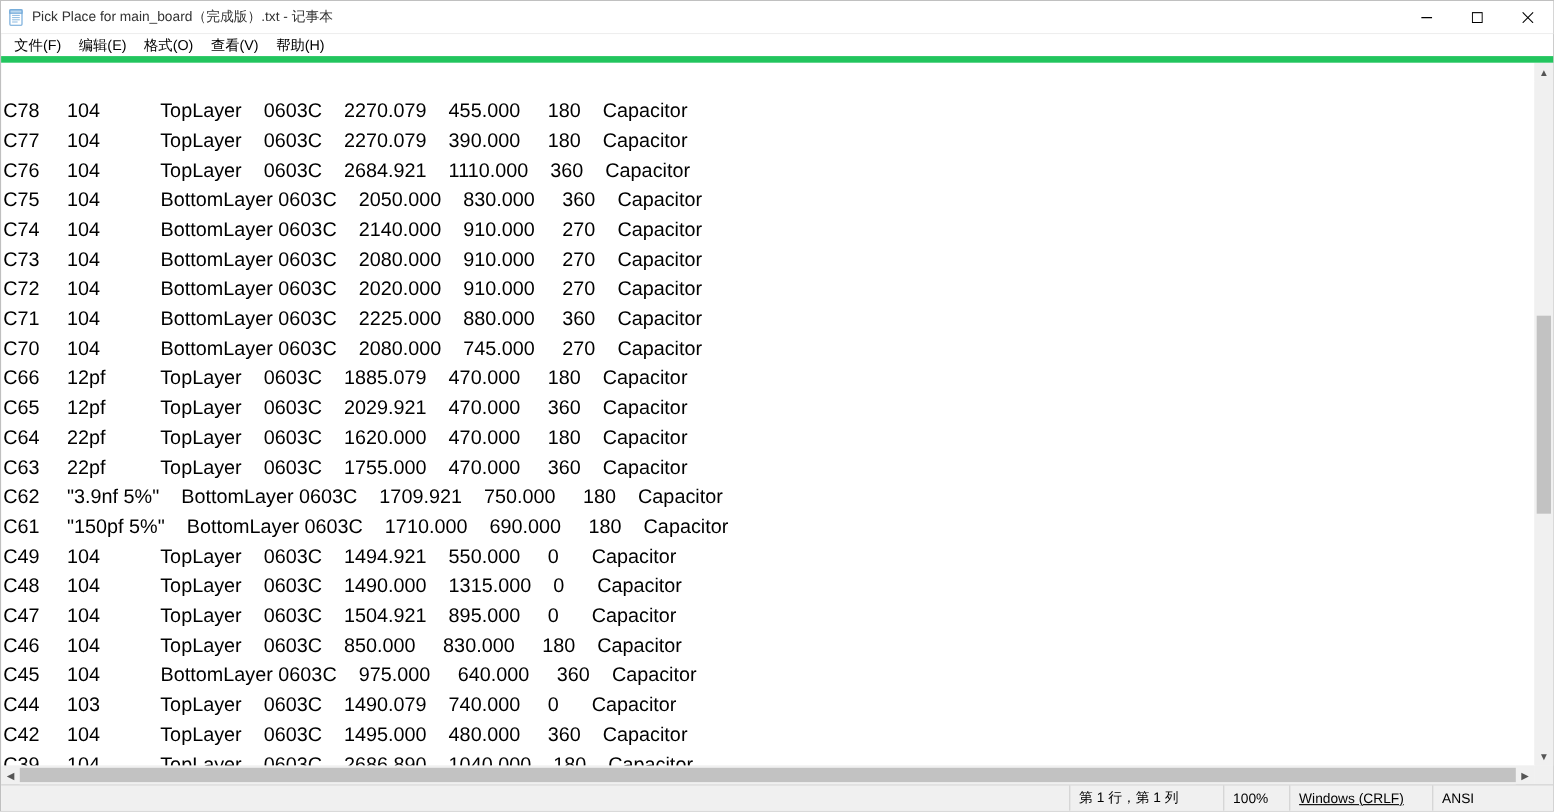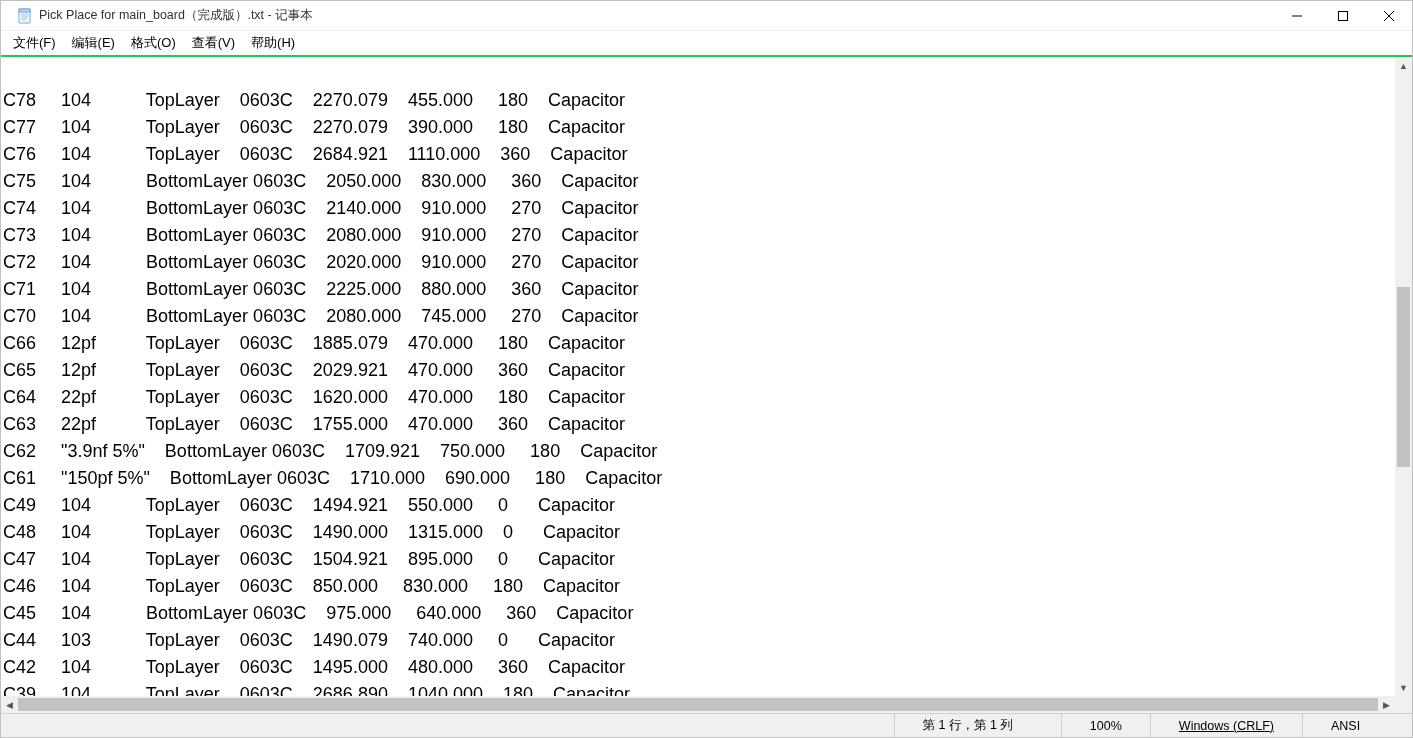--- a/index.html
+++ b/index.html
@@ -1,47 +1,47 @@
 <!DOCTYPE html>
 <html><head>
 <meta charset="utf-8">
 <style>
   * { box-sizing: border-box; }
   html, body { margin:0; padding:0; font-family: "Microsoft YaHei", "Segoe UI", Tahoma, sans-serif; background:#fff; color:#000; height:100%; }
   .window { width:1413px; height:738px; background:#fff; display:flex; flex-direction:column; border:1px solid #c0c0c0; }
   
   .titlebar { height:30px; display:flex; align-items:center; justify-content:space-between; background:#fff; border-bottom:1px solid #eee; }
-  .titlebar-left { display:flex; align-items:center; padding-left:6px; gap:6px;margin-left:10px; }
+  .titlebar-left { display:flex; align-items:center; padding-left:6px; gap:6px; }
   .titlebar-icon { width:16px; height:16px; }
   .title-text { font-size:12.5px; color:#333; }
   .titlebar-controls { display:flex; height:100%; }
   .tb-btn { width:46px; height:100%; display:flex; align-items:center; justify-content:center; cursor:default; }
   .tb-btn svg { stroke:#000; }
   
-  .menubar { height:26px; display:flex; align-items:center; padding:0 4px; font-size:13px; gap:0; border-bottom:2px solid #22c55e; }
+  .menubar { height:26px; display:flex; align-items:center; padding:0 4px; font-size:13px; gap:0; border-bottom:6px solid #22c55e; }
   .menu-item { padding:2px 8px; cursor:default; }
   
   .content-wrap { flex:1; display:flex; min-height:0; }
   .text-area { flex:1; overflow:auto; padding:2px 2px 0 2px; font-size:18px; line-height:27px; white-space:pre; font-family: "Microsoft YaHei", Tahoma, sans-serif; margin-top: 28px; }
   
   .vscroll { width:17px; background:#f0f0f0; display:flex; flex-direction:column; align-items:stretch; }
   .vs-btn { height:17px; display:flex; align-items:center; justify-content:center; background:#f0f0f0; }
   .vs-track { flex:1; position:relative; background:#f0f0f0; }
   .vs-thumb { position:absolute; left:2px; right:2px; top:50%; height:180px; background:#c2c2c2; transform:translateY(-50%); }
   
   .hscroll { height:17px; background:#f0f0f0; display:flex; align-items:stretch; }
   .hs-btn { width:17px; display:flex; align-items:center; justify-content:center; background:#f0f0f0; }
   .hs-track { flex:1; position:relative; background:#f0f0f0; }
   .hs-thumb { position:absolute; top:2px; bottom:2px; left:0; right:0; background:#c2c2c2; }
   .hscroll-corner { width:17px; background:#f0f0f0; }
   
   .statusbar { height:24px; border-top:1px solid #d0d0d0; display:flex; align-items:center; justify-content:flex-end; font-size:12.5px; background:#f0f0f0; }
-  .status-cell { padding:0 28px; border-left:1px solid #d0d0d0; height:100%; display:flex; align-items:center; }
+  .status-cell { padding:0 8px; border-left:1px solid #d0d0d0; height:100%; display:flex; align-items:center; }
   .status-cell.pos { min-width:140px; }
-  .status-cell.zoom { min-width:60px; justify-content:flex-start;margin-left:20px; }
+  .status-cell.zoom { min-width:60px; justify-content:flex-start; }
   .status-cell.crlf { min-width:130px;text-decoration:underline; }
   .status-cell.enc { min-width:110px; }
   .arrow { font-size:9px; color:#555; }
 </style>
 </head>
 <body>
 
 <div class="window">
 
   <div class="titlebar">

